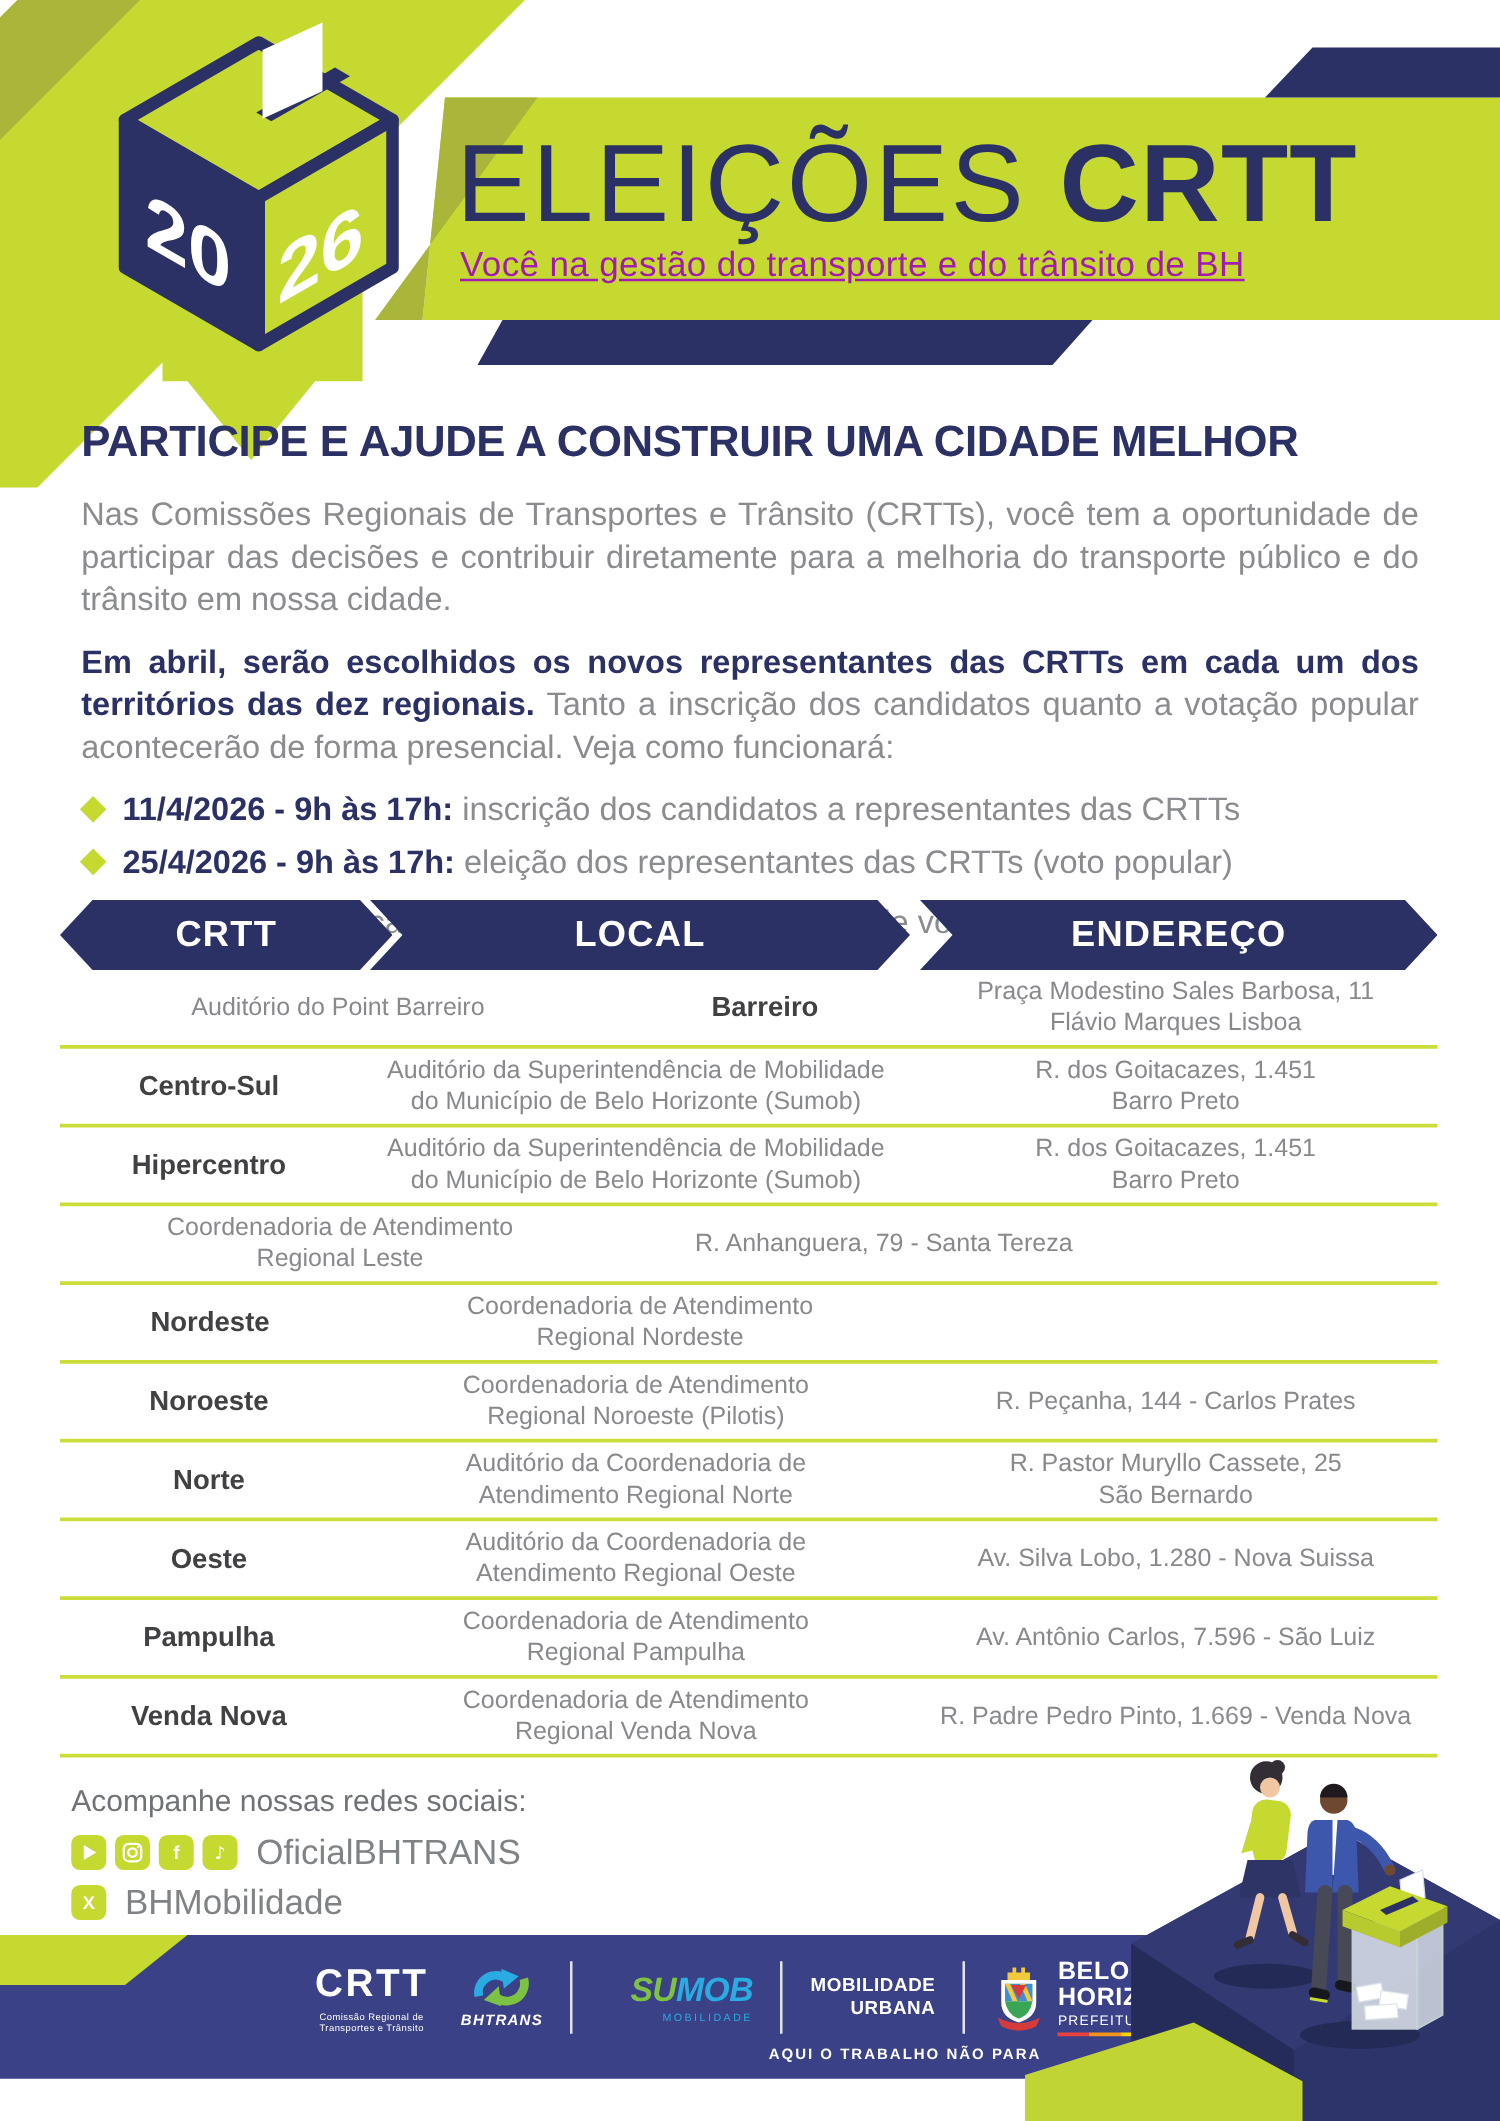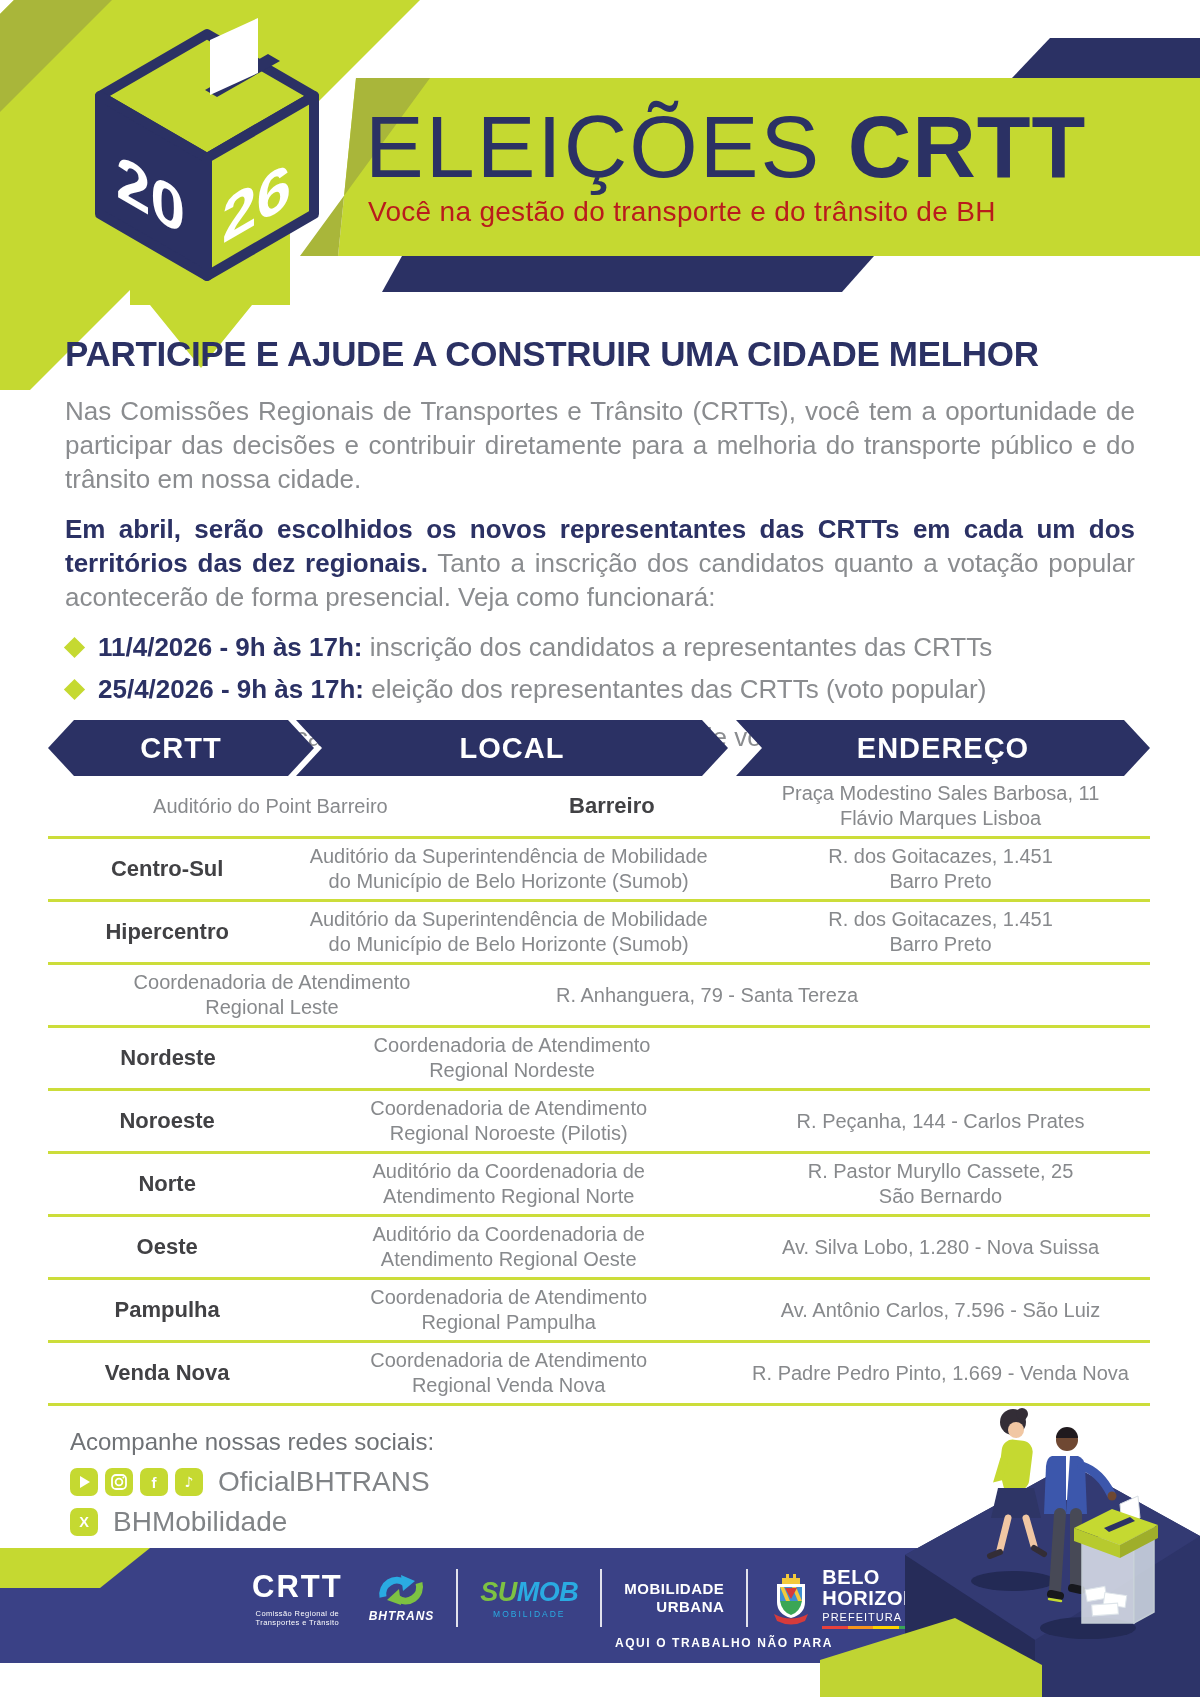--- a/index.html
+++ b/index.html
@@ -3,21 +3,21 @@
 <meta charset="utf-8">
 <style>
   html,body{margin:0;padding:0;background:#ffffff;}
   .poster{position:relative;width:1200px;height:1697px;background:#fff;overflow:hidden;
     font-family:"Liberation Sans","DejaVu Sans",sans-serif;}
   
   .header-art{position:absolute;left:0;top:0;}
   .header-title{position:absolute;left:365px;top:96px;color:#2b3164;white-space:nowrap;}
   .title-light{font-size:88px;font-weight:300;letter-spacing:2px;}
   .title-bold{font-size:88px;font-weight:900;letter-spacing:1px;}
-  .header-subtitle{position:absolute;left:368px;top:196px;font-size:28px;color:#b91c1c;letter-spacing:.3px;}
+  .header-subtitle{position:absolute;left:368px;top:196px;font-size:28px;color:#a21caf;letter-spacing:.3px;text-decoration:underline;}
   
   .intro{position:absolute;left:65px;top:334px;width:1070px;}
   .intro h1{margin:0 0 20px 0;font-size:35px;letter-spacing:-.3px;color:#2b3164;font-weight:700;}
   .p{font-size:26px;line-height:34px;color:#8a8c8f;text-align:justify;margin:0 0 16px 0;}
   .bold-navy{color:#2b3164;font-weight:700;}
   .bullet{display:flex;align-items:flex-start;margin:0 0 8px 0;}
   .diamond{width:15px;height:15px;background:#c5d931;transform:rotate(45deg);margin:10px 16px 0 2px;flex:none;}
   .bullet .p{margin:0;text-align:left;}
   .p-last{margin-top:14px;text-align:left;}
   
@@ -27,38 +27,38 @@
     font-size:29px;letter-spacing:1px;line-height:56px;text-align:center;}
   .hseg1{left:0;width:266px;clip-path:polygon(26px 0,240px 0,266px 28px,240px 56px,26px 56px,0 28px);}
   .hseg2{left:248px;width:432px;clip-path:polygon(0 0,406px 0,432px 28px,406px 56px,0 56px,26px 28px);}
   .hseg3{left:688px;width:414px;clip-path:polygon(0 0,388px 0,414px 28px,388px 56px,0 56px,26px 28px);}
   .trow{display:flex;min-height:54px;border-bottom:3px solid #ccdd3a;align-items:stretch;}
   .td{display:flex;align-items:center;justify-content:center;text-align:center;padding:5px 4px;}
   .td-crtt{width:232px;font-size:22px;font-weight:700;color:#414144;}
   .td-local{width:440px;font-size:20px;color:#87898c;white-space:pre-line;line-height:25px;}
   .td-end{width:414px;font-size:20px;color:#87898c;white-space:pre-line;line-height:25px;}
   
-  .social{position:absolute;left:70px;top:1428px;}
+  .social{position:absolute;left:57px;top:1428px;}
   .social-heading{font-size:24px;color:#6f7276;margin-bottom:10px;}
   .social-row{display:flex;align-items:center;margin-bottom:8px;}
   .sicon{width:28px;height:28px;border-radius:7px;background:#c5d931;margin-right:7px;
     display:flex;align-items:center;justify-content:center;}
   .social-handle{font-size:28px;color:#808386;margin-left:8px;}
   
   .footer-band{position:absolute;left:0;top:1548px;width:1200px;height:115px;background:#3a4186;}
   .footer-wedge{position:absolute;left:0;top:0;width:155px;height:40px;background:#c5d931;
     clip-path:polygon(0 0,150px 0,100px 40px,0 40px);}
   .logos{position:absolute;left:252px;top:14px;display:flex;align-items:center;height:72px;}
   .logo-sep{width:2px;height:58px;background:rgba(255,255,255,.85);margin:0 22px;}
   .crtt-logo{color:#fff;text-align:center;margin-right:26px;}
   .crtt-logo .big{font-size:31px;font-weight:700;letter-spacing:2px;}
   .crtt-logo .small{font-size:7.5px;white-space:pre-line;line-height:9px;margin-top:4px;letter-spacing:.4px;}
   .bhtrans{display:flex;flex-direction:column;align-items:center;}
   .bhtrans-label{color:#fff;font-size:12px;font-weight:700;font-style:italic;letter-spacing:1px;margin-top:2px;}
-  .sumob{text-align:center;}
+  .sumob{text-align:right;margin-left:24px;}
   .sumob .word{font-size:27px;font-weight:700;font-style:italic;letter-spacing:-.5px;}
   .sumob .g{color:#7dc242;} .sumob .b{color:#2aabe2;}
   .sumob .sub{font-size:8.5px;color:#2aabe2;letter-spacing:2px;margin-top:1px;}
   .mob-urb{color:#fff;font-size:15px;font-weight:700;text-align:right;white-space:pre-line;line-height:18px;letter-spacing:.5px;}
   .bh-logo{display:flex;align-items:center;}
   .bh-text{margin-left:10px;color:#fff;}
   .bh-text .l1{font-size:20px;font-weight:700;line-height:21px;letter-spacing:.5px;}
   .bh-text .l3{font-size:11px;letter-spacing:1px;margin-top:2px;}
   .rainbow{height:3px;width:128px;margin-top:3px;
     background:linear-gradient(90deg,#e8413c 0 20%,#f7941d 20% 40%,#ffd400 40% 60%,#3aa655 60% 80%,#2a6fb7 80% 100%);}

